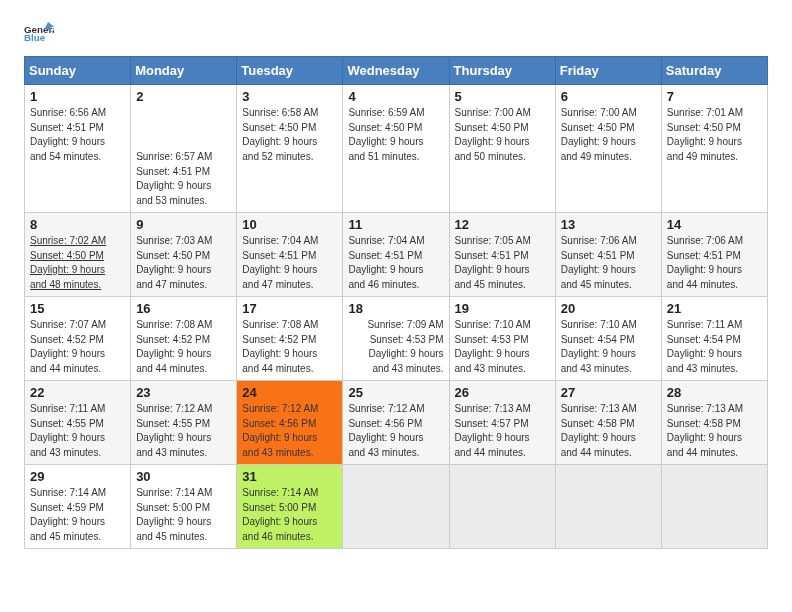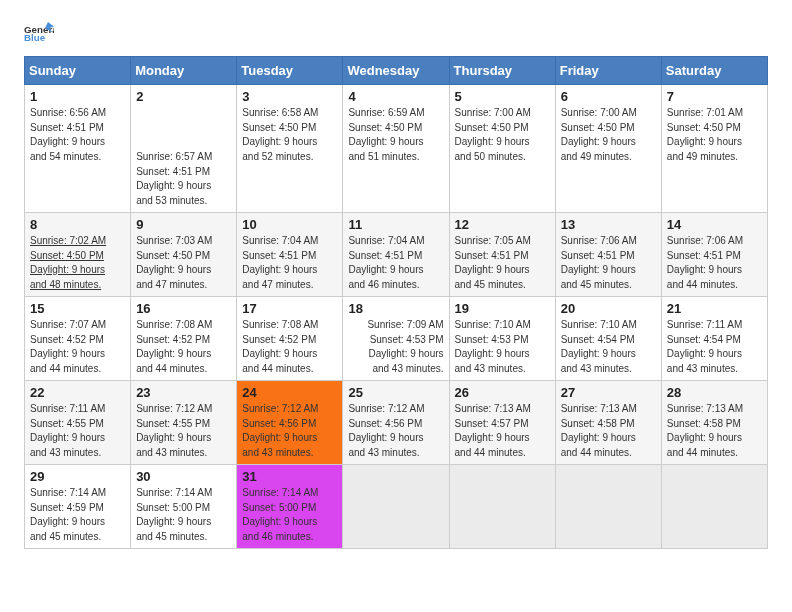--- a/index.html
+++ b/index.html
@@ -326,21 +326,21 @@
 Daylight: 9 hours
 and 45 minutes.</div>
         </td>
         <td style="background: rgb(255, 255, 255);">
           <span class="day-num">30</span>
           <div class="day-info" style="white-space: pre-line;">Sunrise: 7:14 AM
 Sunset: 5:00 PM
 Daylight: 9 hours
 and 45 minutes.</div>
         </td>
-        <td style="background: #d946ef;">
+        <td style="background: #bef264;">
           <span class="day-num">31</span>
           <div class="day-info" style="white-space: pre-line;">Sunrise: 7:14 AM
 Sunset: 5:00 PM
 Daylight: 9 hours
 and 46 minutes.</div>
         </td>
         <td class="cell-empty"></td>
         <td class="cell-empty"></td>
         <td class="cell-empty"></td>
         <td class="cell-empty"></td>

